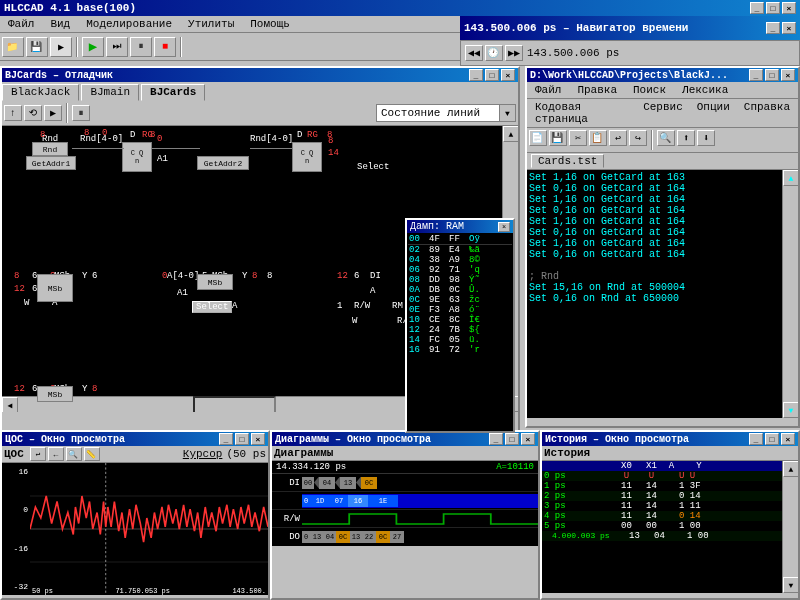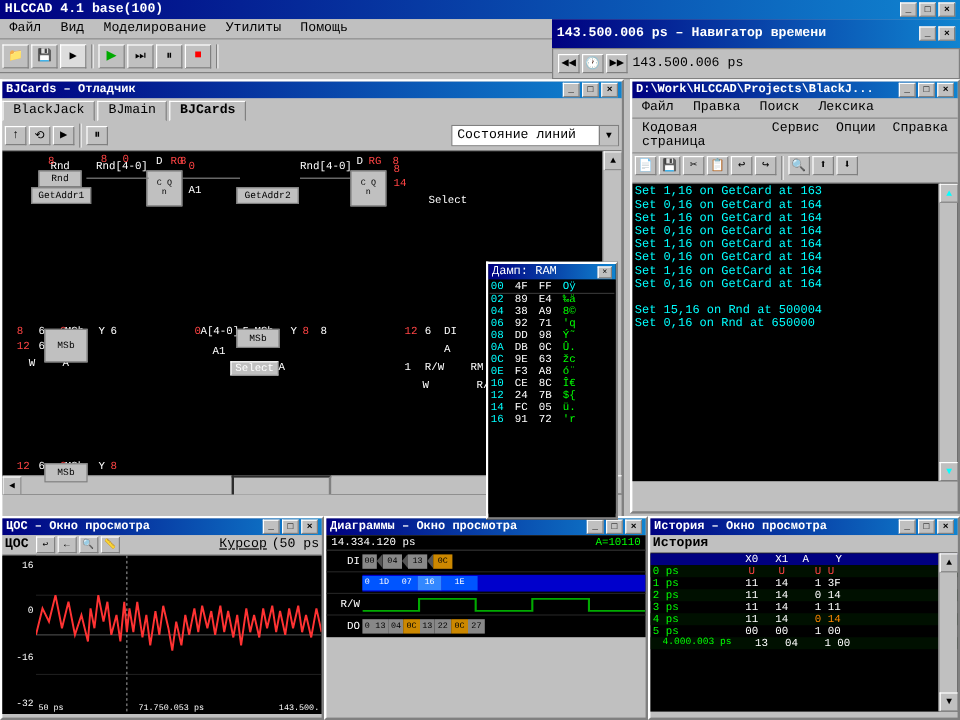--- a/index.html
+++ b/index.html
@@ -334,31 +334,35 @@
     <div class="toolbar-btn" style="width:18px;height:16px;">✂</div>
     <div class="toolbar-btn" style="width:18px;height:16px;">📋</div>
     <div class="toolbar-btn" style="width:18px;height:16px;">↩</div>
     <div class="toolbar-btn" style="width:18px;height:16px;">↪</div>
     <div class="separator"></div>
     <div class="toolbar-btn" style="width:18px;height:16px;">🔍</div>
     <div class="toolbar-btn" style="width:18px;height:16px;">⬆</div>
     <div class="toolbar-btn" style="width:18px;height:16px;">⬇</div>
   </div>
 
+  <div style="background:#c0c0c0;padding:1px 4px;border-bottom:1px solid #808080;display:flex;gap:4px;">
+    <div style="background:#c0c0c0;border:1px solid;border-color:#fff #808080 #c0c0c0 #fff;padding:0 6px;font-size:11px;">Cards.tst</div>
+  </div>
 
   <div style="background:#000;color:#00ffff;font-size:10px;font-family:'Courier New',monospace;padding:2px;overflow:hidden;height:calc(100% - 110px);position:relative;">
     <div style="color:#00ffff;white-space:nowrap;">  Set  1,16 on GetCard at 163</div>
     <div style="color:#00ffff;white-space:nowrap;">  Set  0,16 on GetCard at 164</div>
     <div style="color:#00ffff;white-space:nowrap;">  Set  1,16 on GetCard at 164</div>
     <div style="color:#00ffff;white-space:nowrap;">  Set  0,16 on GetCard at 164</div>
     <div style="color:#00ffff;white-space:nowrap;">  Set  1,16 on GetCard at 164</div>
     <div style="color:#00ffff;white-space:nowrap;">  Set  0,16 on GetCard at 164</div>
     <div style="color:#00ffff;white-space:nowrap;">  Set  1,16 on GetCard at 164</div>
     <div style="color:#00ffff;white-space:nowrap;">  Set  0,16 on GetCard at 164</div>
     <div style="color:#fff;white-space:nowrap;">&nbsp;</div>
+    <div style="color:#808080;white-space:nowrap;">; Rnd</div>
     <div style="color:#00ffff;white-space:nowrap;">  Set 15,16 on Rnd at 500004</div>
     <div style="color:#00ffff;white-space:nowrap;">  Set  0,16 on Rnd at 650000</div>
 
     <div style="position:absolute;right:0;top:0;width:16px;height:100%;background:#c0c0c0;border-left:1px solid #808080;display:flex;flex-direction:column;">
       <div class="scrollbar-btn">▲</div>
       <div style="flex:1;"></div>
       <div class="scrollbar-btn">▼</div>
     </div>
   </div>
 
@@ -415,20 +419,23 @@
 </div>
 
 <div style="position:absolute;left:270px;top:430px;width:270px;height:170px;background:#c0c0c0;border:2px solid;border-color:#fff #808080 #808080 #fff;">
   <div class="inner-titlebar">
     <span>Диаграммы – Окно просмотра</span>
     <div style="display:flex;gap:2px;">
       <div class="titlebar-btn">_</div>
       <div class="titlebar-btn">□</div>
       <div class="titlebar-btn">×</div>
     </div>
+  </div>
+  <div style="background:#c0c0c0;padding:1px 2px;display:flex;align-items:center;gap:2px;border-bottom:1px solid #808080;">
+    <span style="font-size:11px;font-weight:bold;">Диаграммы</span>
   </div>
 
   <div style="background:#000;color:#fff;font-size:9px;font-family:'Courier New';padding:1px 4px;display:flex;justify-content:space-between;border-bottom:1px solid #333;">
     <span>14.334.120 ps</span>
     <span style="color:#00ff00;">A=10110</span>
   </div>
 
   <div style="background:#000;overflow:hidden;flex:1;">
 
     <div style="display:flex;align-items:center;height:18px;border-bottom:1px solid #222;">

